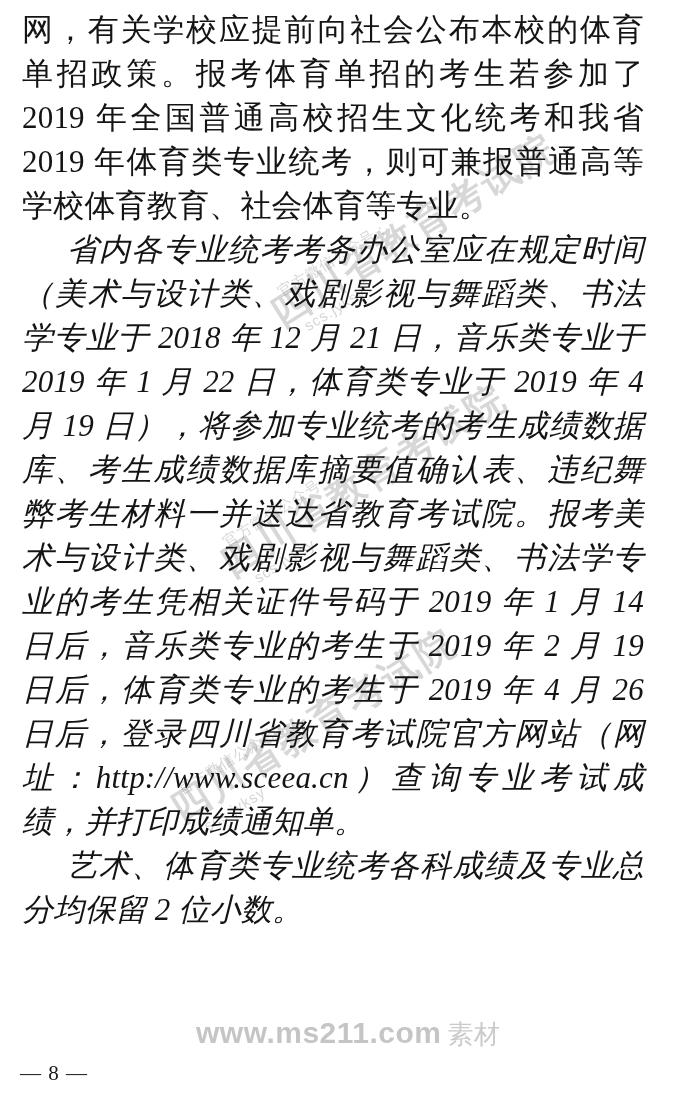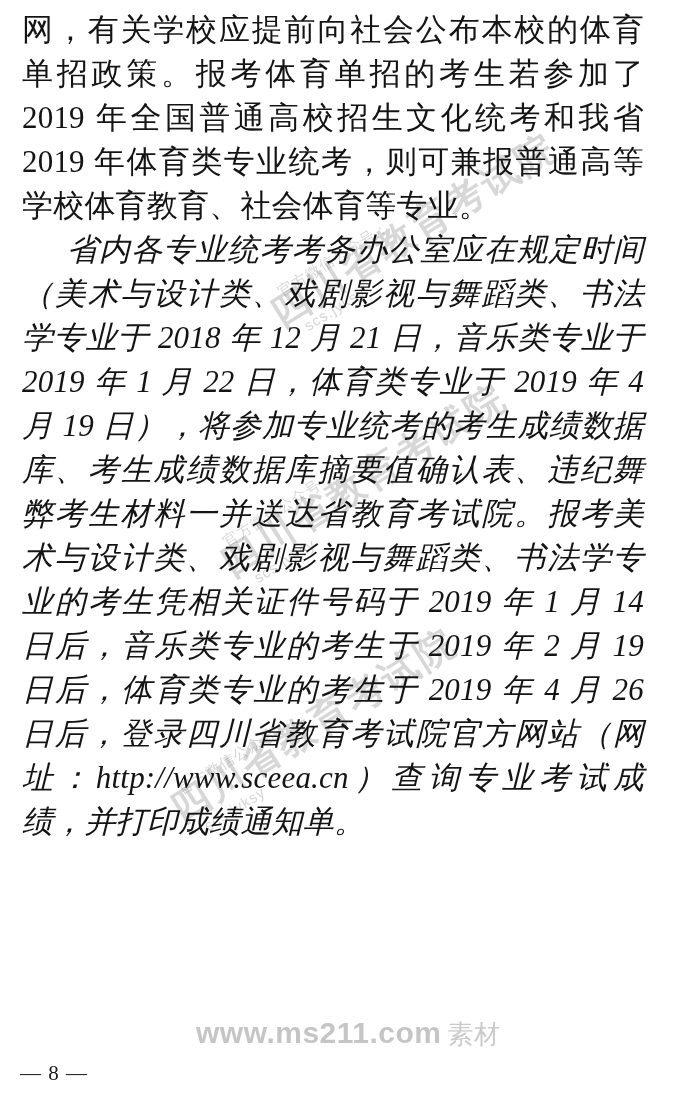--- a/index.html
+++ b/index.html
@@ -121,20 +121,21 @@
   <div class="wm wm-sub wm2s">官方微信公众号：</div>
   <div class="wm wm-sub wm2s2">scs.jyksy</div>
 
   <div class="wm wm-cn wm3">四川省教育考试院</div>
   <div class="wm wm-sub wm3s">官方微信公众号：</div>
   <div class="wm wm-sub wm3s2">scs.jyksy</div>
 
   <div class="doc-body">
     <p class="para">网，有关学校应提前向社会公布本校的体育单招政策。报考体育单招的考生若参加了 2019 年全国普通高校招生文化统考和我省 2019 年体育类专业统考，则可兼报普通高等学校体育教育、社会体育等专业。</p>
     <p class="para indent">省内各专业统考考务办公室应在规定时间（美术与设计类、戏剧影视与舞蹈类、书法学专业于 2018 年 12 月 21 日，音乐类专业于 2019 年 1 月 22 日，体育类专业于 2019 年 4 月 19 日），将参加专业统考的考生成绩数据库、考生成绩数据库摘要值确认表、违纪舞弊考生材料一并送达省教育考试院。报考美术与设计类、戏剧影视与舞蹈类、书法学专业的考生凭相关证件号码于 2019 年 1 月 14 日后，音乐类专业的考生于 2019 年 2 月 19 日后，体育类专业的考生于 2019 年 4 月 26 日后，登录四川省教育考试院官方网站（网址：http://www.sceea.cn）查询专业考试成绩，并打印成绩通知单。</p>
+    <p class="para indent">艺术、体育类专业统考各科成绩及专业总分均保留 2 位小数。</p>
   </div>
 
   <div class="wm-bottom">
     <span>www.ms211.com</span><span class="suffix">素材</span>
   </div>
 
   <div class="footer">
     <span class="page-number">— 8 —</span>
   </div>
 

